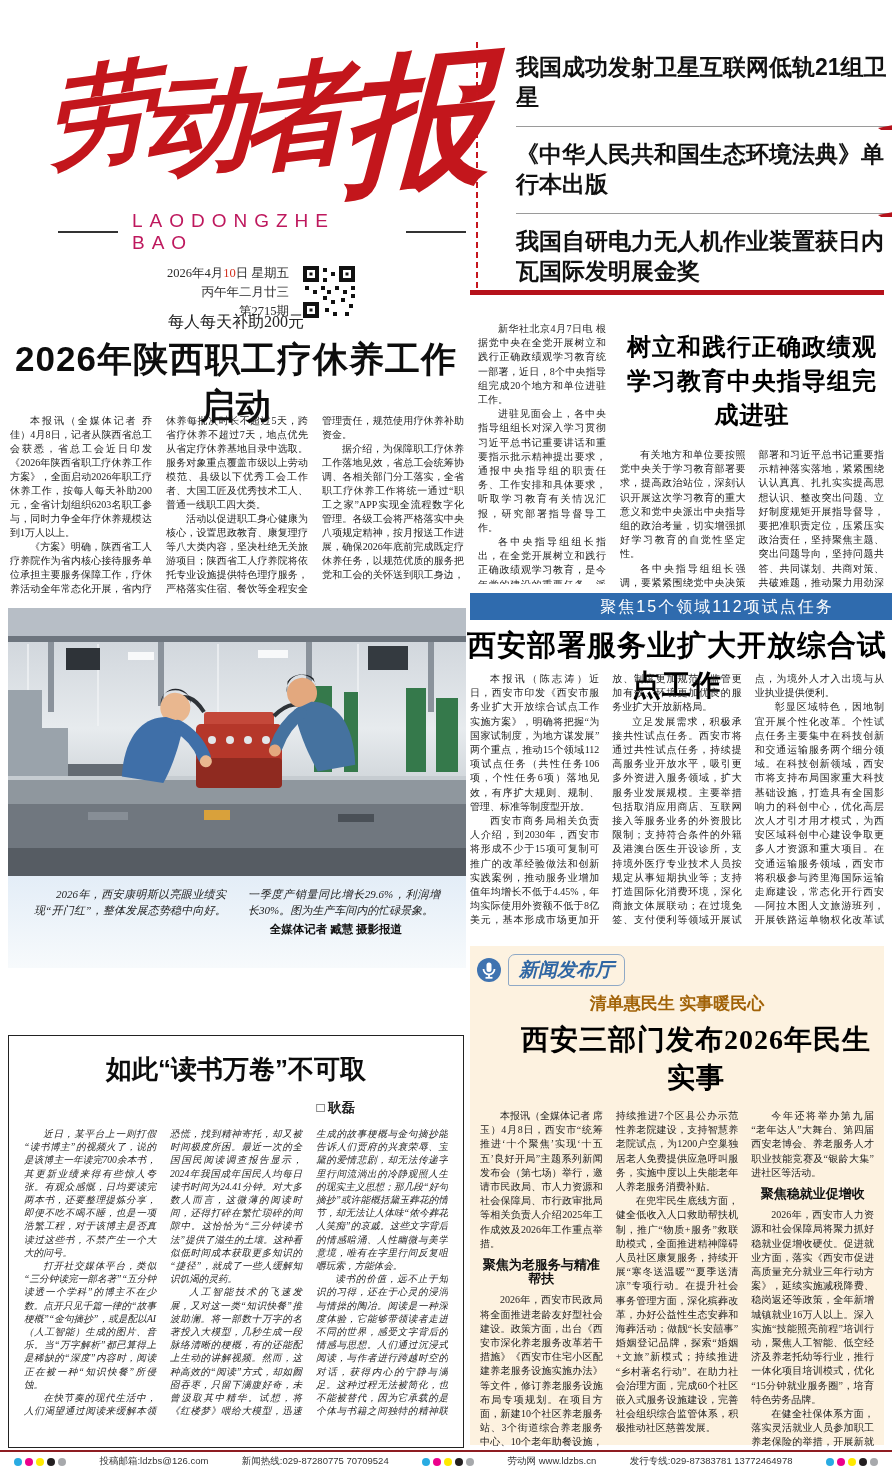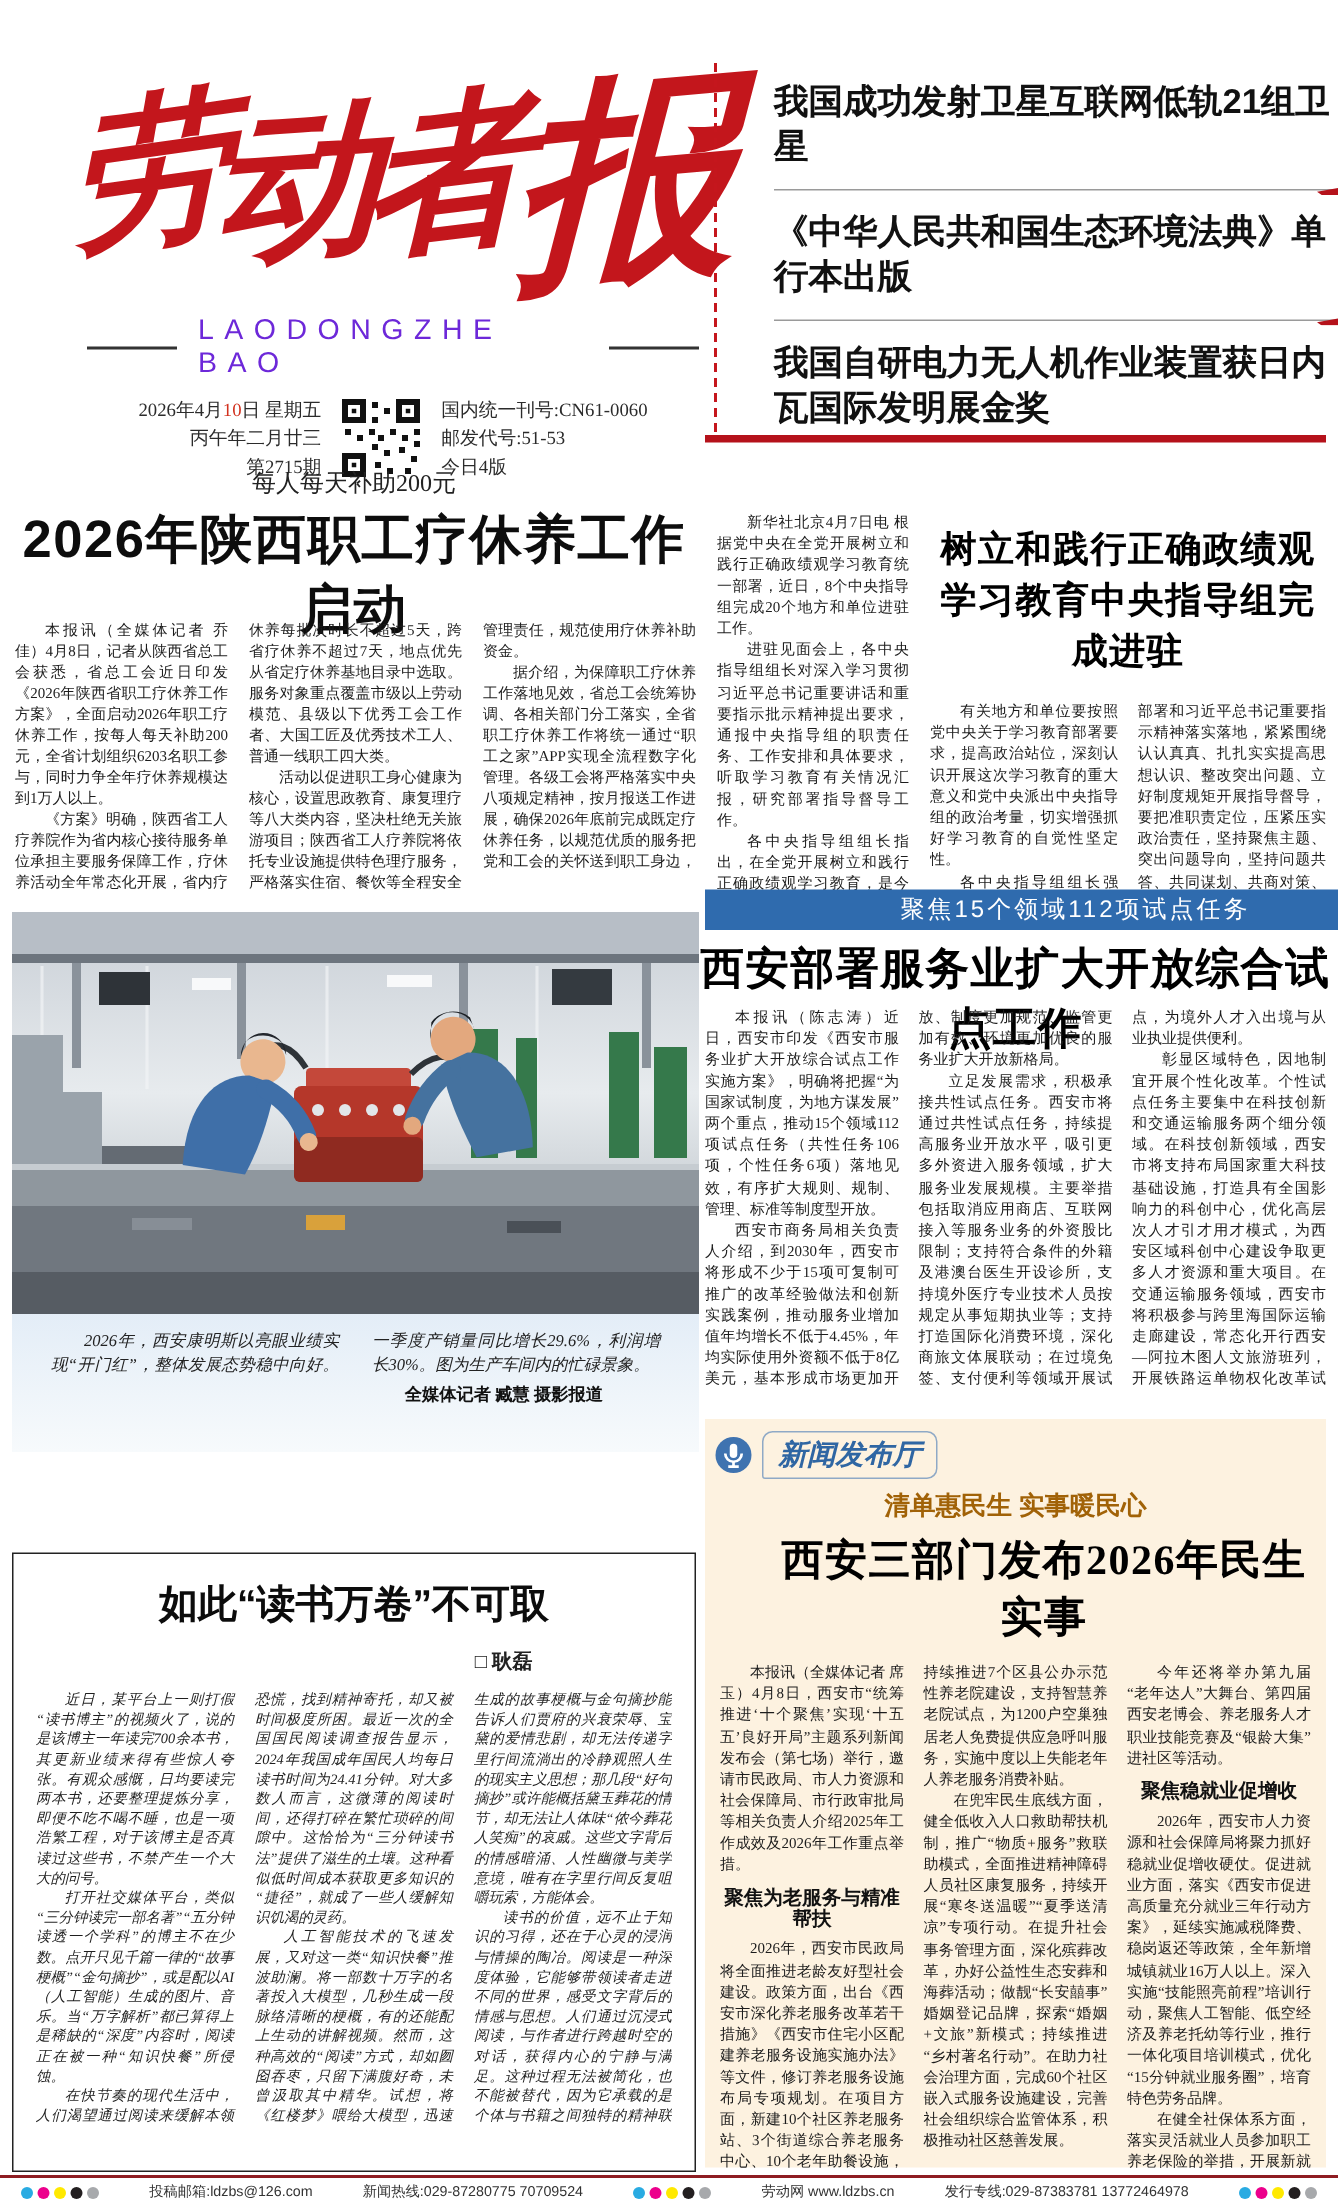--- a/index.html
+++ b/index.html
@@ -10,21 +10,21 @@
   .masthead{position:absolute;left:58px;top:28px;width:408px;height:262px;}
   .mast-title{display:flex;align-items:center;justify-content:center;height:178px;color:#c3161c;
               font-weight:bold;font-style:italic;letter-spacing:-12px;line-height:1;}
   .mast-title span{display:inline-block;transform-origin:center;}
   .mc0{font-size:108px;transform:rotate(-8deg) skewX(-6deg);}
   .mc1{font-size:112px;transform:rotate(-4deg) skewX(-6deg) translateY(6px);}
   .mc2{font-size:112px;transform:rotate(-7deg) skewX(-6deg);}
   .mc3{font-size:148px;transform:rotate(-5deg) skewX(-6deg) translateY(6px);}
   .pinyin-row{display:flex;align-items:center;justify-content:center;gap:14px;margin-top:4px;}
   .pinyin-row .bar{flex:0 0 60px;height:2px;background:#333;}
-  .pinyin{font-family:"Liberation Sans","DejaVu Sans",sans-serif;font-size:19px;letter-spacing:7px;color:#6d28d9;}
+  .pinyin{font-family:"Liberation Sans","DejaVu Sans",sans-serif;font-size:19px;letter-spacing:7px;color:#be185d;}
   .date-row{display:flex;justify-content:center;align-items:flex-start;gap:12px;margin-top:10px;
             font-size:12.5px;line-height:19px;color:#2b2b2b;}
   .date-left{text-align:right;}
   .date-right{text-align:left;}
   .red-day{color:#d2311e;}
   .qr{width:56px;height:56px;}
 
   
   .head-divider-v{position:absolute;left:476px;top:42px;height:246px;border-left:2px dashed #c5161d;}
   .top-headlines{position:absolute;left:516px;top:40px;width:388px;}
@@ -39,21 +39,21 @@
   .a-kicker{position:absolute;left:10px;top:312px;width:452px;text-align:center;font-size:16px;color:#222;}
   .a-headline{position:absolute;left:6px;top:336px;width:460px;text-align:center;
               font-family:"Liberation Sans","DejaVu Sans",sans-serif;font-weight:bold;
               font-size:35px;letter-spacing:1px;color:#0d0d0d;}
   .a-body{position:absolute;left:10px;top:414px;width:454px;height:188px;overflow:hidden;
           column-count:3;column-gap:14px;column-fill:auto;
           font-size:10px;line-height:14px;text-align:justify;}
   .a-body p,.b-text p,.c-body p,.press-body p,.essay-body p{margin:0;text-indent:2em;text-align:justify;}
 
   
-  .art-b{position:absolute;left:478px;top:316px;width:406px;height:290px;}
+  .art-b{position:absolute;left:478px;top:296px;width:406px;height:290px;}
   .b-col1{position:absolute;left:0;top:26px;width:128px;height:262px;overflow:hidden;
           font-size:10px;line-height:14.2px;}
   .b-right{position:absolute;left:142px;top:0;width:264px;height:290px;}
   .b-headline{margin-top:34px;text-align:center;font-weight:bold;font-size:24px;line-height:34px;
               letter-spacing:1px;color:#000;font-family:"Liberation Serif","DejaVu Serif",serif;}
   .b-rest{margin-top:16px;height:152px;overflow:hidden;column-count:2;column-gap:13px;column-fill:auto;
           font-size:10px;line-height:14.2px;}
 
   
   .banner{position:absolute;left:470px;top:593px;width:414px;height:27px;background:#2f6bae;
@@ -157,25 +157,20 @@
             <rect x="22" y="32" width="4" height="4"></rect>
             <rect x="30" y="36" width="4" height="4"></rect>
           <rect x="40" y="34" width="4" height="4"></rect>
             <rect x="48" y="40" width="4" height="4"></rect>
             <rect x="24" y="44" width="4" height="4"></rect>
           <rect x="32" y="48" width="4" height="4"></rect>
             <rect x="44" y="48" width="4" height="4"></rect>
             <rect x="50" y="30" width="4" height="4"></rect>
         </g>
       </svg>
-      <div class="date-right">
-        <div>国内统一刊号:CN61-0060</div>
-        <div>邮发代号:51-53</div>
-        <div>今日4版</div>
-      </div>
     </div>
   </div>
 
   <div class="head-divider-v"></div>
 
   <div class="top-headlines">
     <div class="top-headline">我国成功发射卫星互联网低轨21组卫星</div>
     <div class="hl-sep">
         <span class="swoosh"></span>
       </div>

